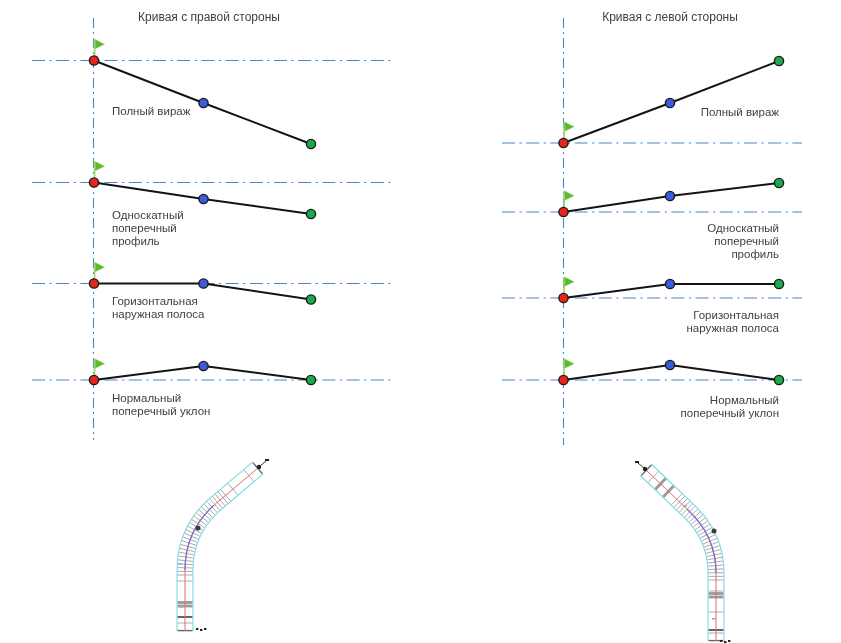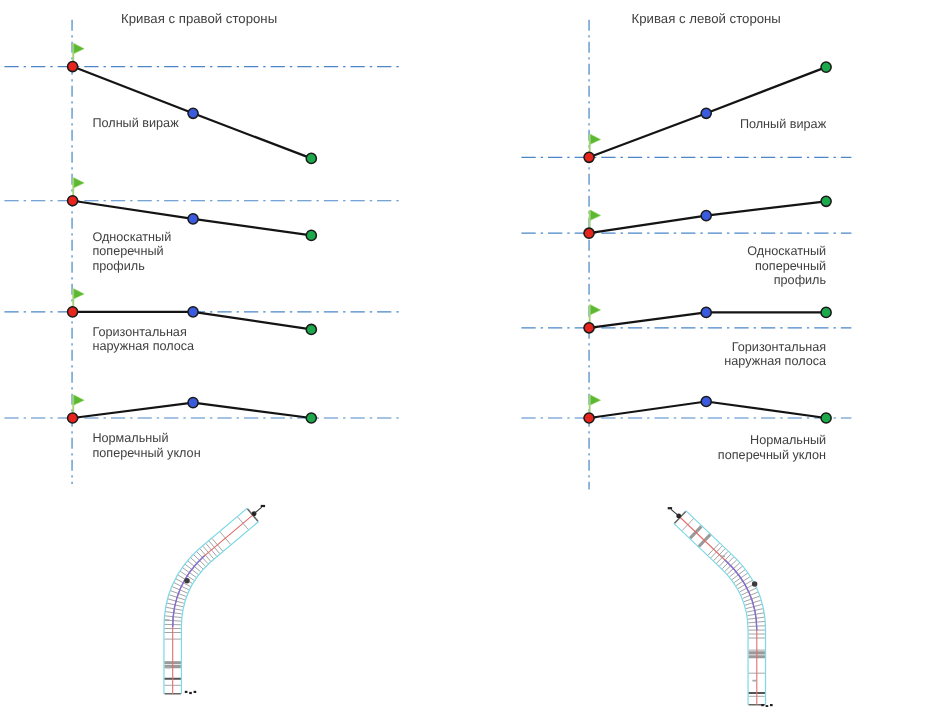--- a/index.html
+++ b/index.html
@@ -1,16 +1,16 @@
 <!DOCTYPE html>
 <html><head>
 <meta charset="utf-8">
 <style>
   html,body { margin:0; padding:0; background:#ffffff; }
-  #stage { position:relative; width:774px; height:643px; background:#fff; overflow:hidden; }
+  #stage { position:relative; width:774px; height:643px; background:#fff; overflow:hidden;padding-left:28px; }
   svg { display:block; }
   .title { font-family:"Liberation Sans", sans-serif; font-size:12px; fill:#404040; }
   .lbl   { font-family:"Liberation Sans", sans-serif; font-size:11.5px; fill:#3f3f3f; }
 </style>
 </head>
 <body>
 
 <div id="stage">
 <svg id="scene" width="841" height="643" viewBox="0 0 841 643" xmlns="http://www.w3.org/2000/svg">
 

